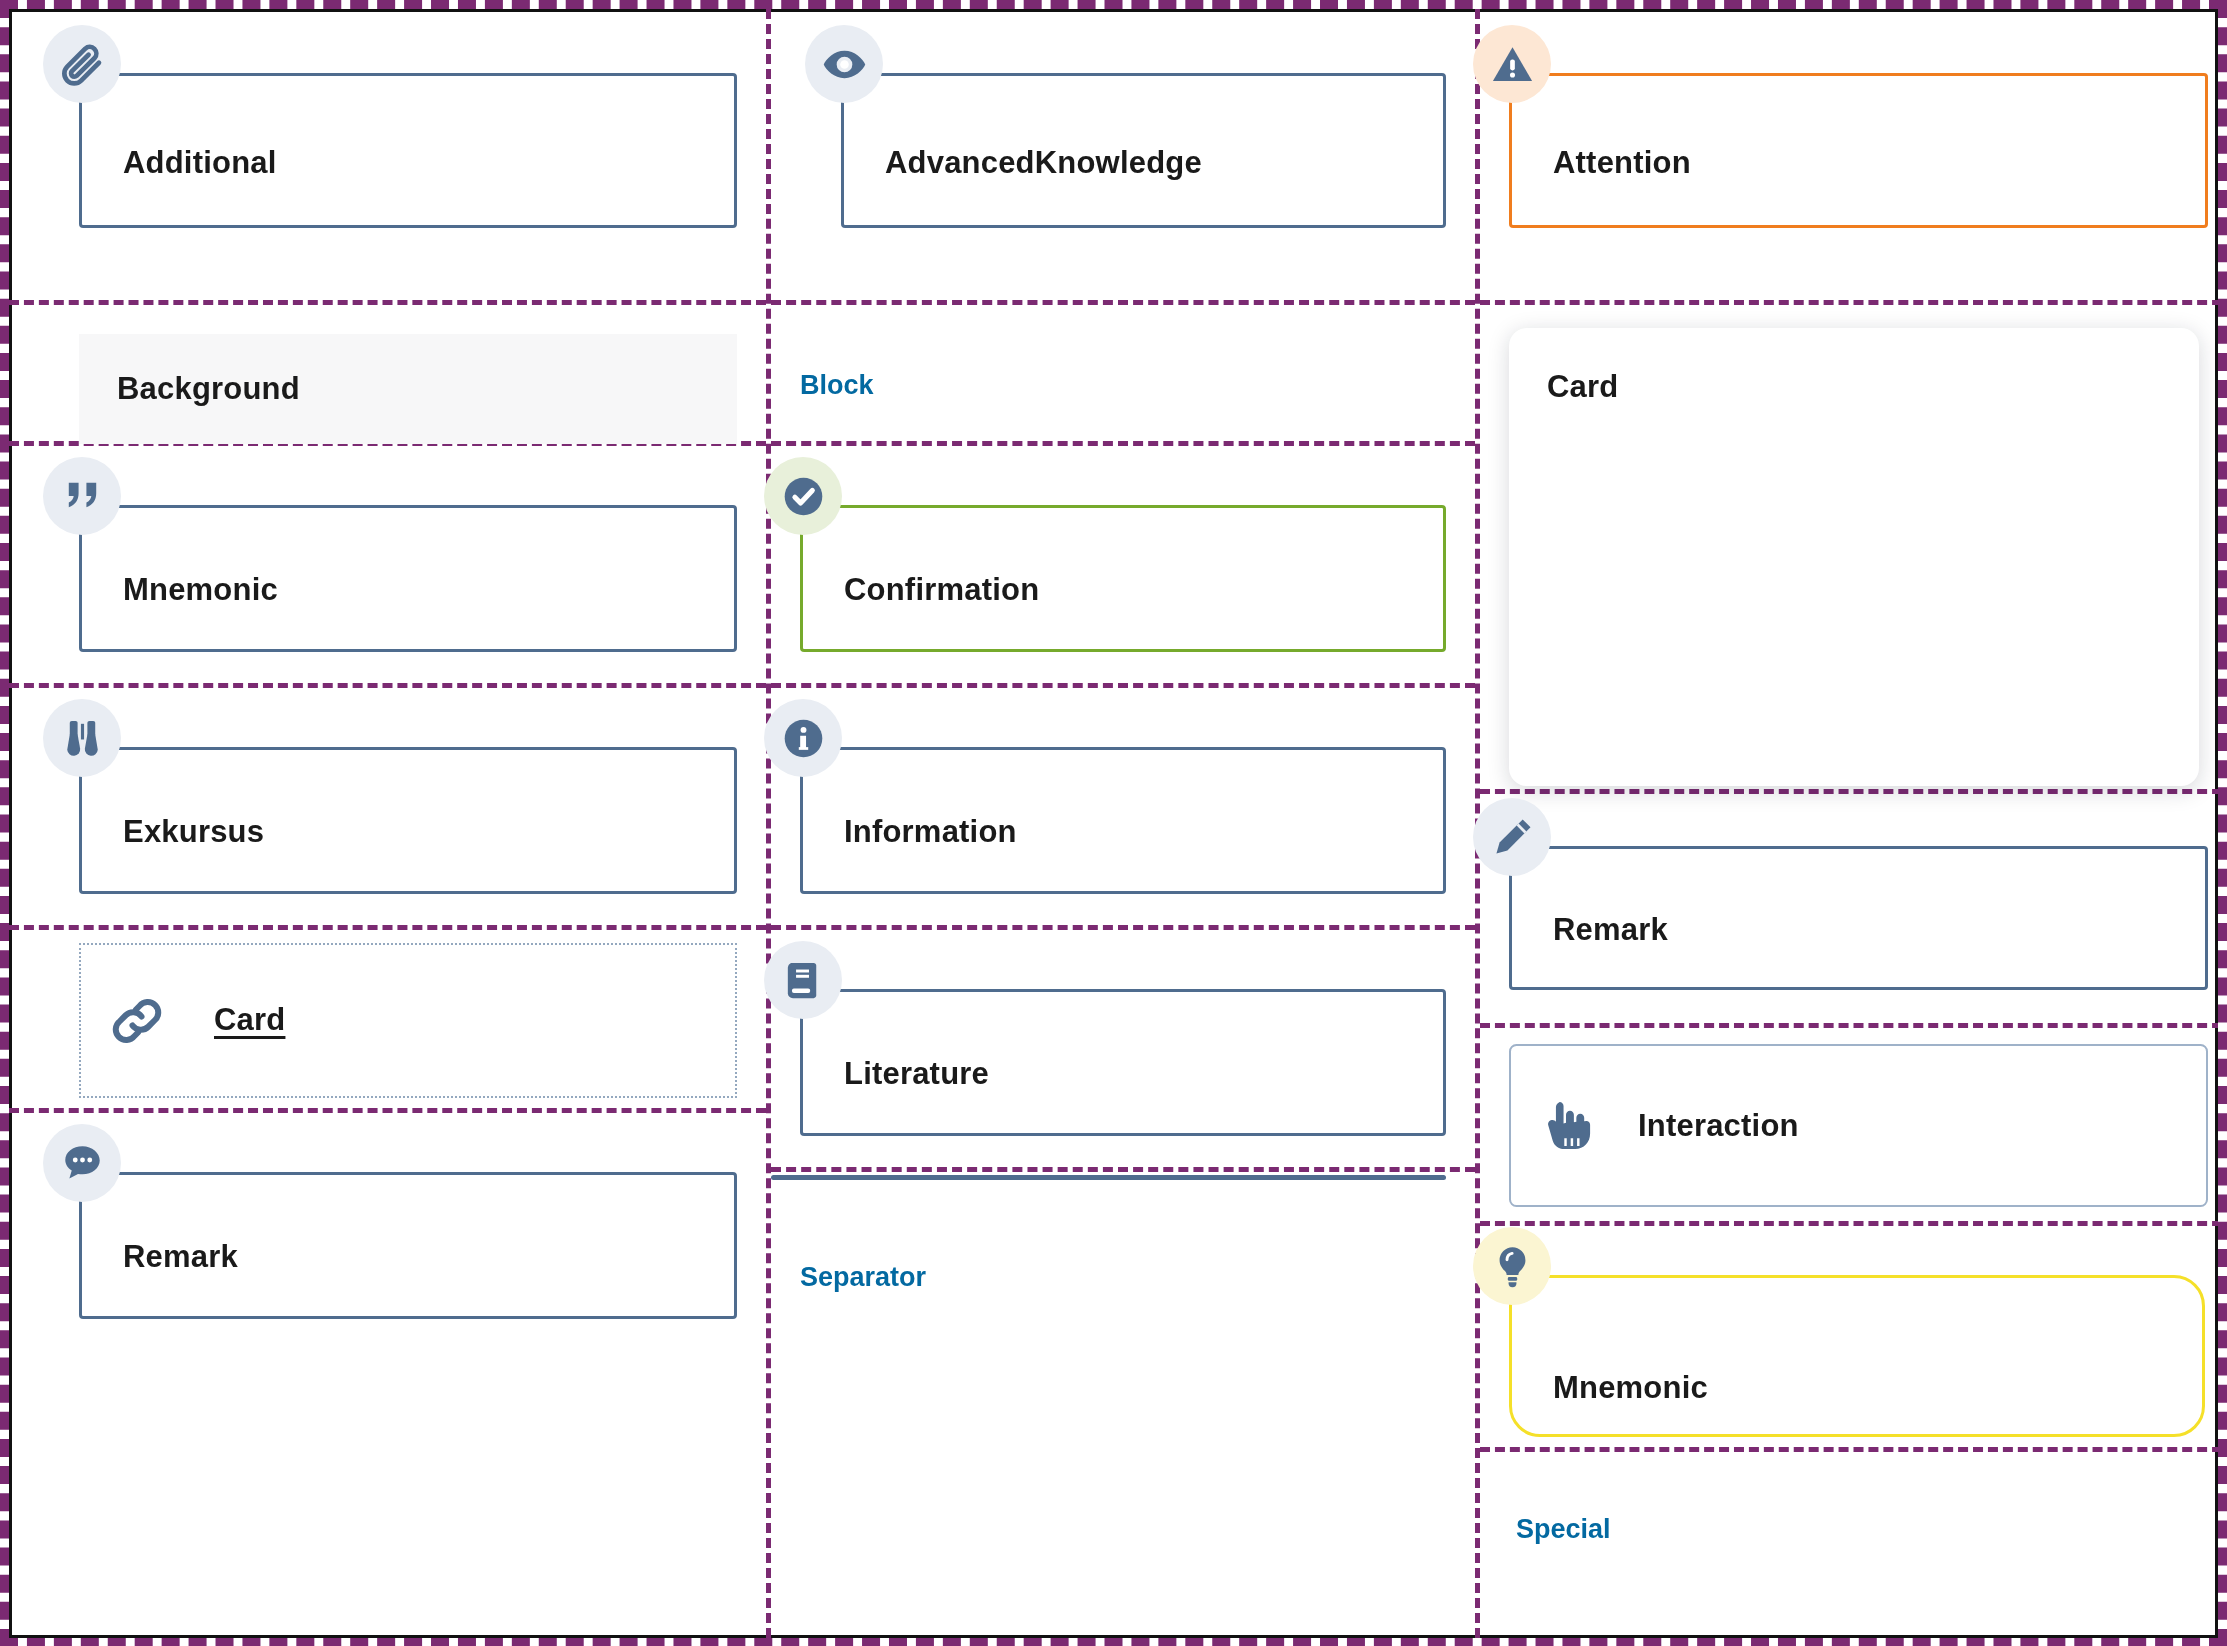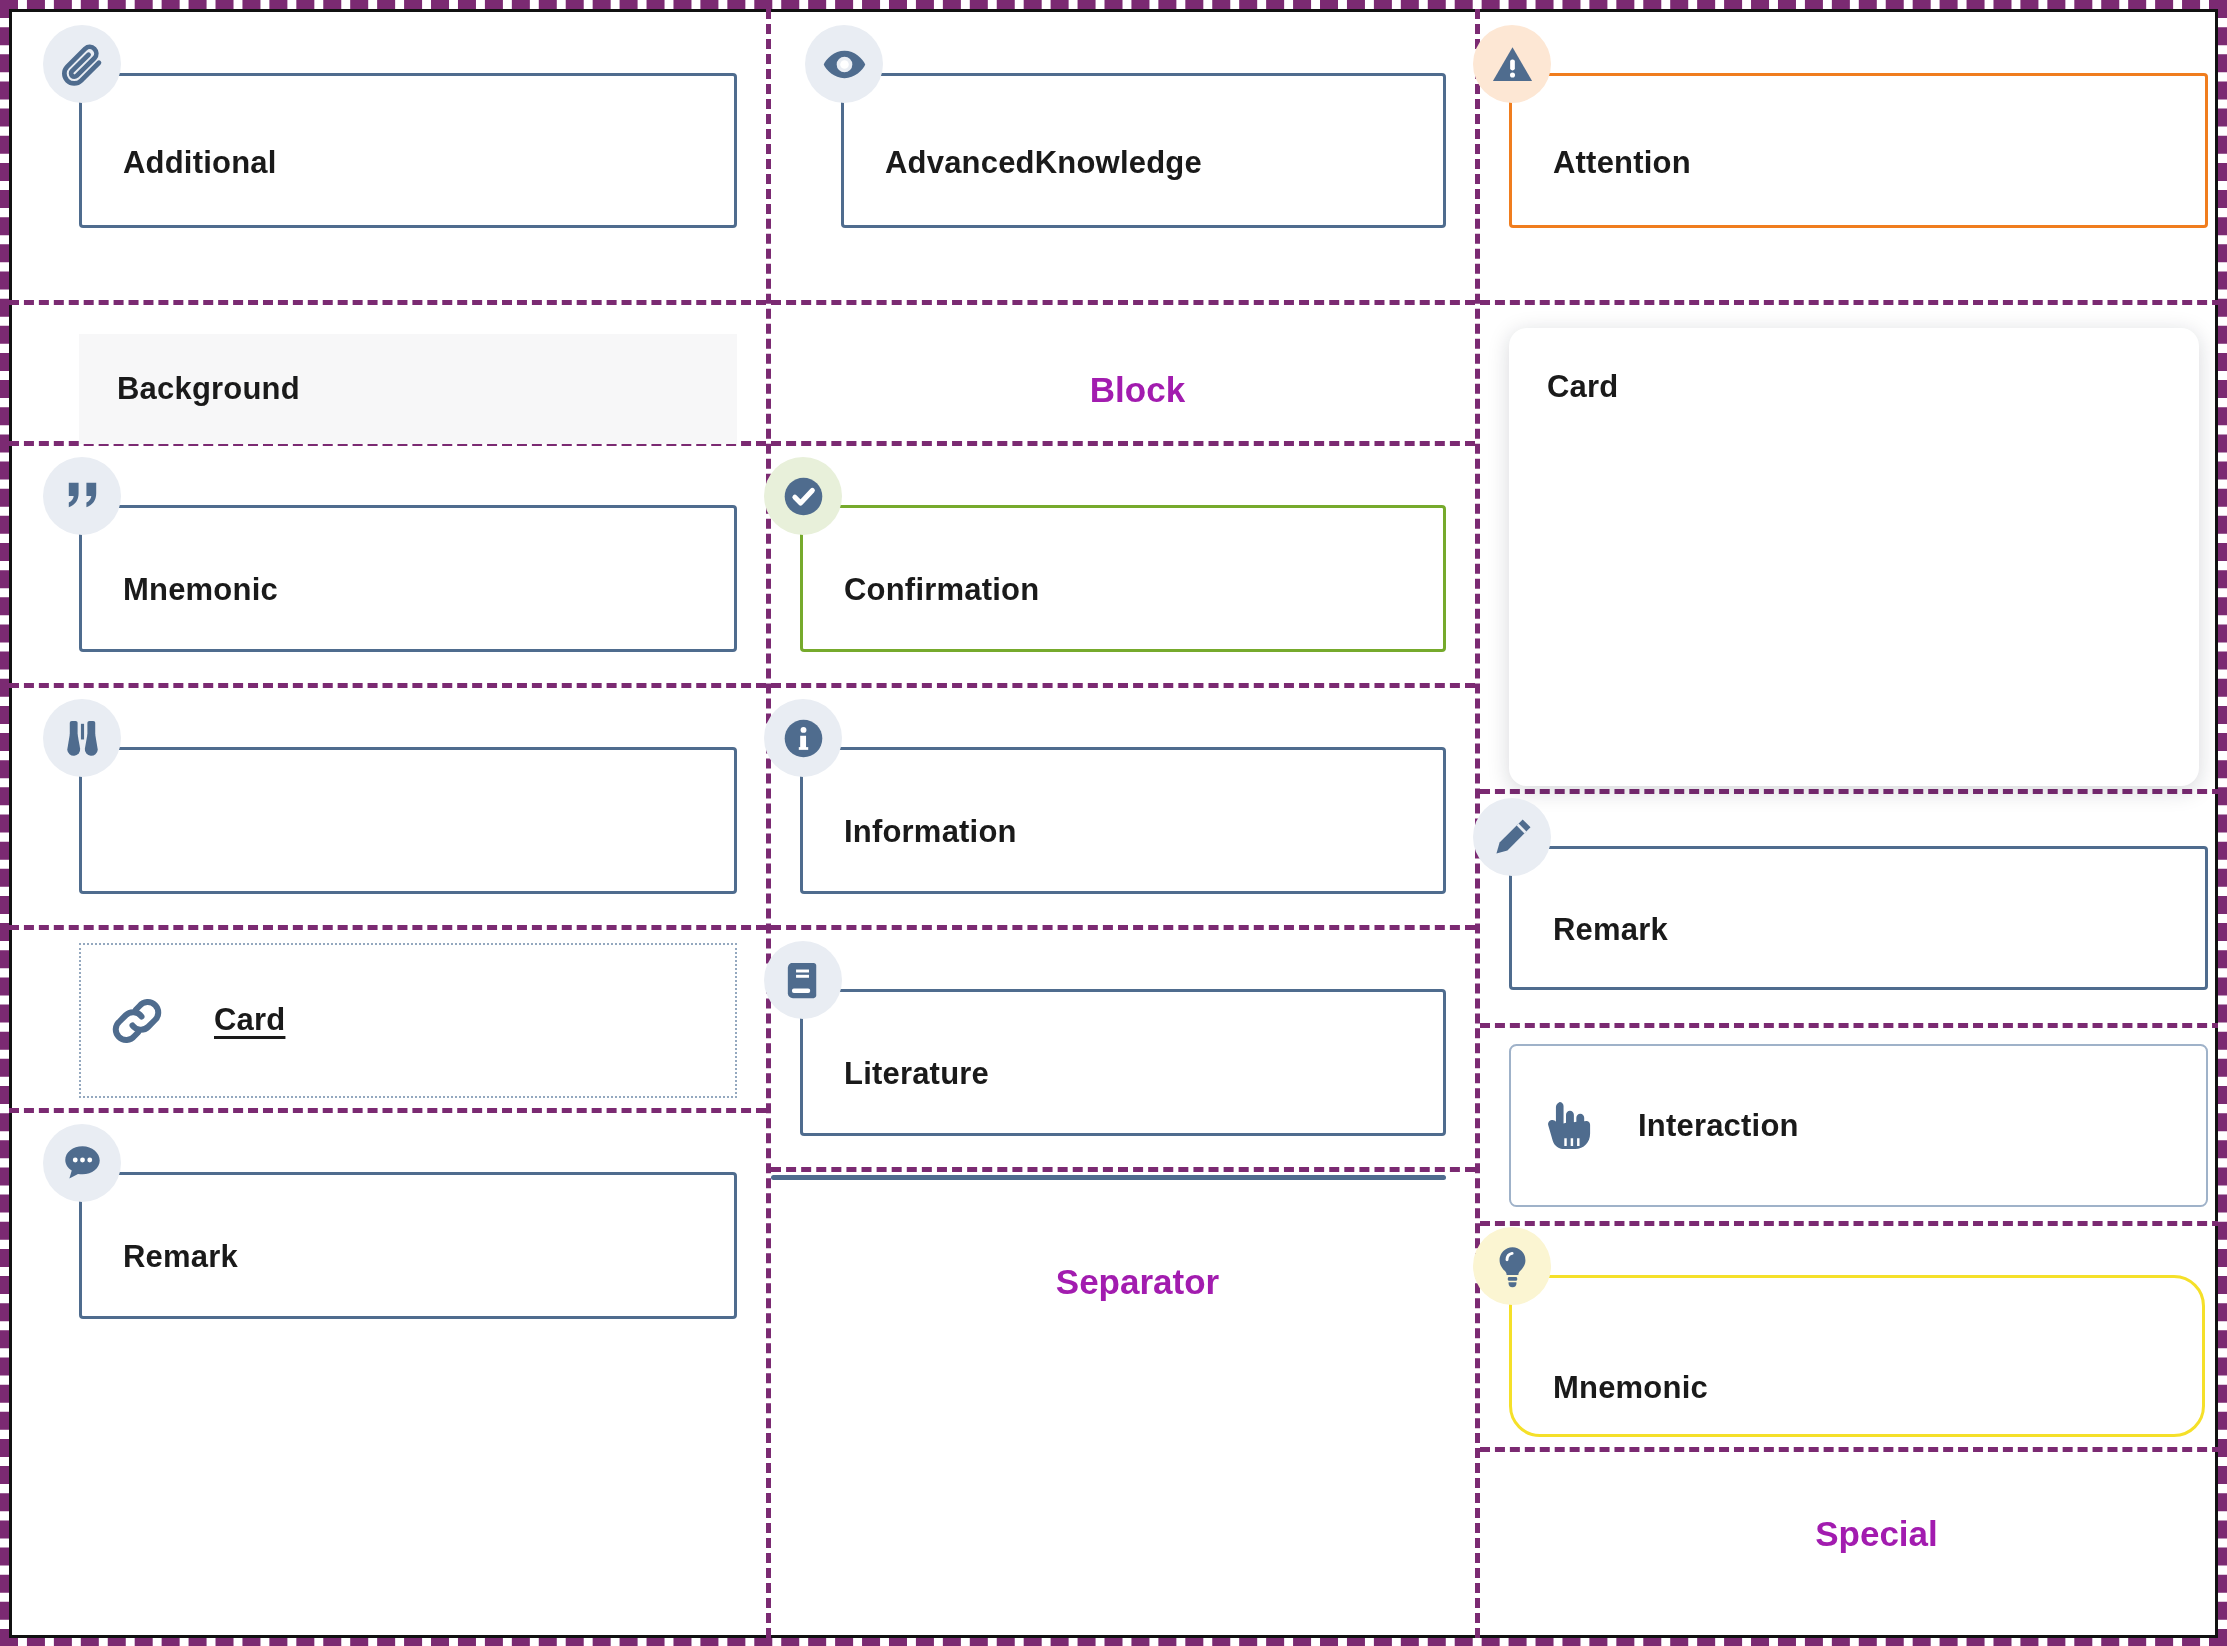--- a/index.html
+++ b/index.html
@@ -98,24 +98,23 @@
 
   .label {
     font-size: 31px;
     color: #1a1a1a;
     line-height: 1.1;
     letter-spacing: 0.2px;
   }
 
   
   .plain {
-    font-size: 35px;
-    color: #a21caf;
+    font-size: 27px;
+    color: #0369a1;
     padding: 70px 0 0 70px;
-    text-align: center;
   }
 
   
   .bgbox {
     margin: 29px 29px 29px 70px;
     background: #f7f7f8;
     min-height: 105px;
     padding: 38px 0 38px 38px;
   }
 
@@ -210,20 +209,21 @@
         <div class="callout" style="margin-top:59px;min-height:147px;padding-top:65px;">
           <span class="badge">
             <svg viewBox="0 0 24 24" fill="#4f6c8e">
               <rect x="5.5" y="3" width="4" height="8" rx="1"></rect>
               <rect x="14.5" y="3" width="4" height="8" rx="1"></rect>
               <rect x="11.2" y="4.5" width="1.6" height="8"></rect>
               <path d="M5.5 10h4l1.3 7.2a3.3 3.3 0 0 1-6.6.6L5.5 10z"></path>
               <path d="M18.5 10h-4l-1.3 7.2a3.3 3.3 0 0 0 6.6.6L18.5 10z"></path>
             </svg>
           </span>
+          <div class="label">Exkursus</div>
         </div>
       </div>
 
       <div class="cell" style="height:183px;">
         <div class="linkbox">
           <span class="iconplain">
             <svg viewBox="0 0 24 24" fill="none" stroke="#4f6c8e" stroke-width="2.4" stroke-linecap="round" stroke-linejoin="round">
               <path d="M10.2 13.8a4.2 4.2 0 0 0 6.3.5l2.4-2.4a4.2 4.2 0 1 0-5.9-5.9l-1.4 1.4"></path>
               <path d="M13.8 10.2a4.2 4.2 0 0 0-6.3-.5l-2.4 2.4a4.2 4.2 0 1 0 5.9 5.9l1.4-1.4"></path>
             </svg>

